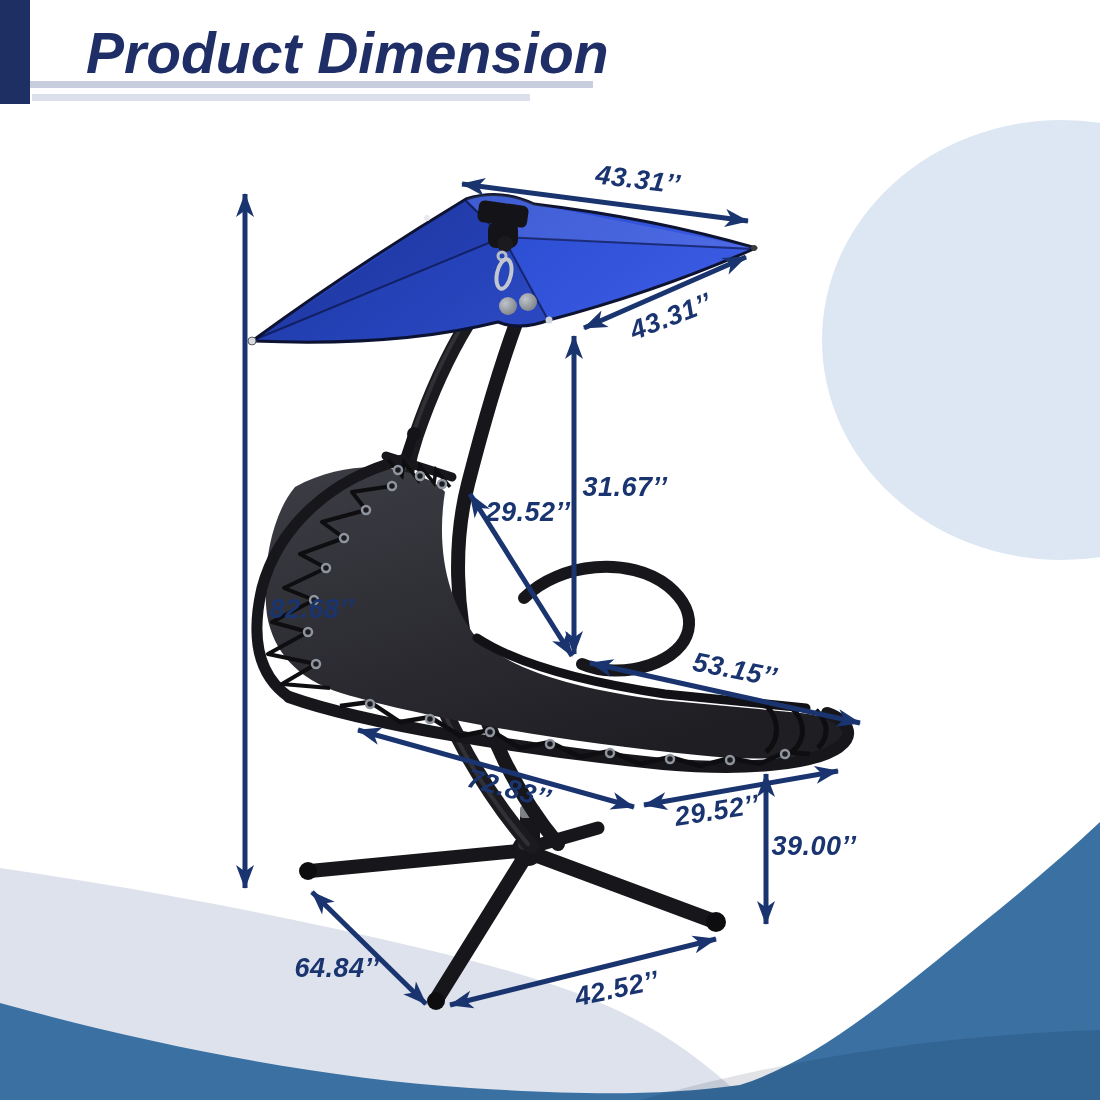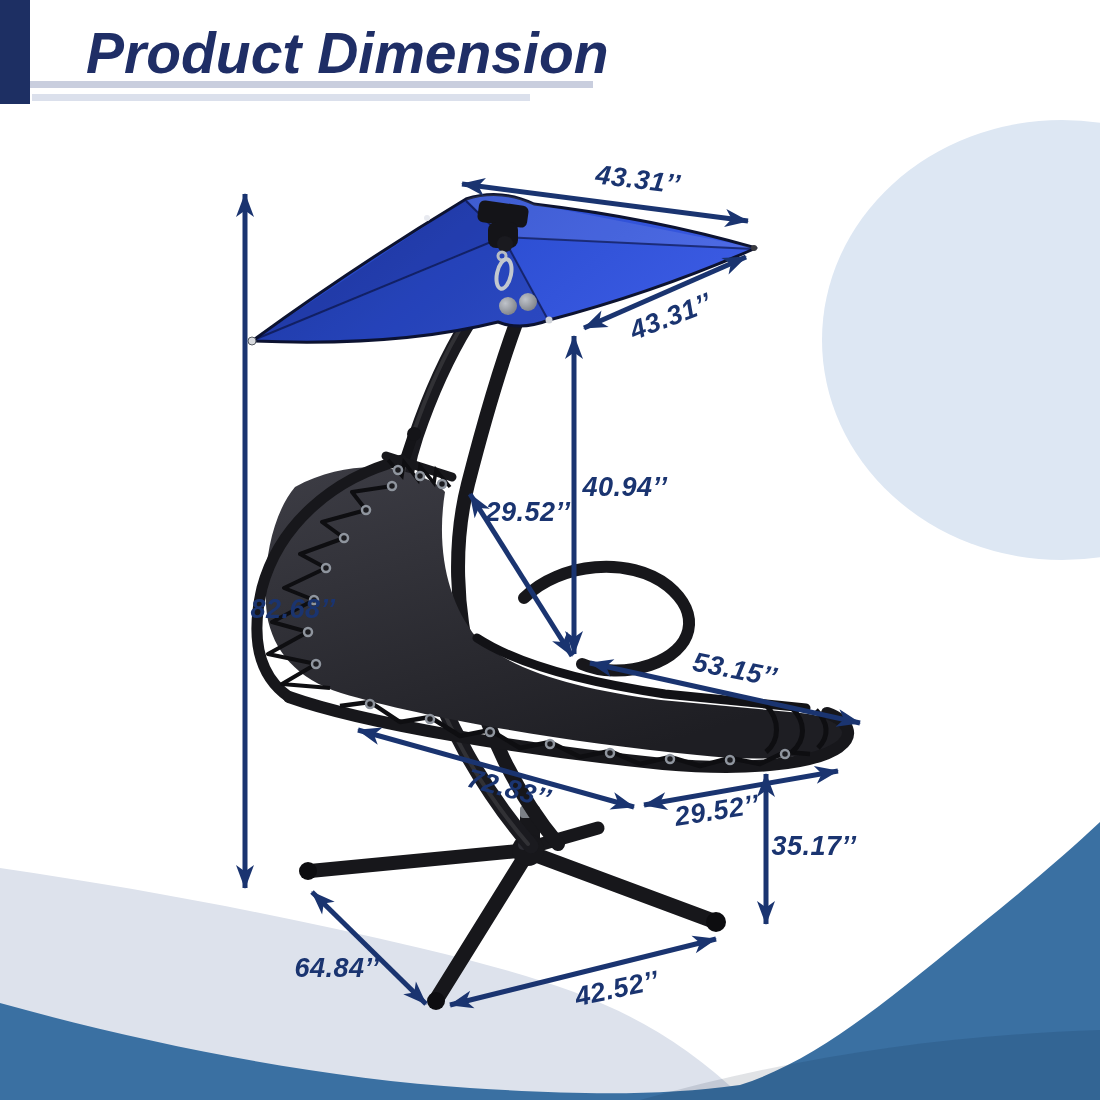--- a/index.html
+++ b/index.html
@@ -160,22 +160,22 @@
     </g>
   </svg>
 
   <div class="corner-bar"></div>
   <div class="underline1"></div>
   <div class="underline2"></div>
   <div class="page-title">Product Dimension</div>
 
   <div class="dim-label" style="left:638px;top:180px;--r:7deg">43.31’’</div>
   <div class="dim-label" style="left:671px;top:317px;--r:-21deg">43.31’’</div>
-  <div class="dim-label" style="left:625px;top:487px">40.94’’</div>
+  <div class="dim-label" style="left:625px;top:487px">31.67’’</div>
   <div class="dim-label" style="left:528px;top:512px">29.52’’</div>
-  <div class="dim-label" style="left:293px;top:609px">82.68’’</div>
+  <div class="dim-label" style="left:312px;top:609px">82.68’’</div>
   <div class="dim-label" style="left:735px;top:670px;--r:11deg">53.15’’</div>
   <div class="dim-label" style="left:717px;top:811px;--r:-9deg">29.52’’</div>
-  <div class="dim-label" style="left:814px;top:846px">35.17’’</div>
+  <div class="dim-label" style="left:814px;top:846px">39.00’’</div>
   <div class="dim-label" style="left:509px;top:789px;--r:15deg">72.83’’</div>
   <div class="dim-label" style="left:337px;top:968px">64.84’’</div>
   <div class="dim-label" style="left:617px;top:989px;--r:-12deg">42.52’’</div>
 </div>
 
 </body></html>

